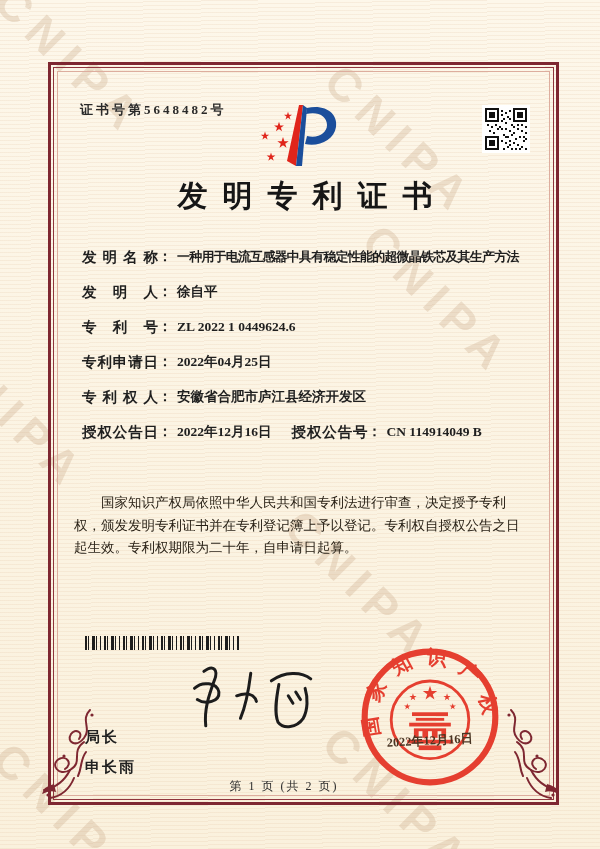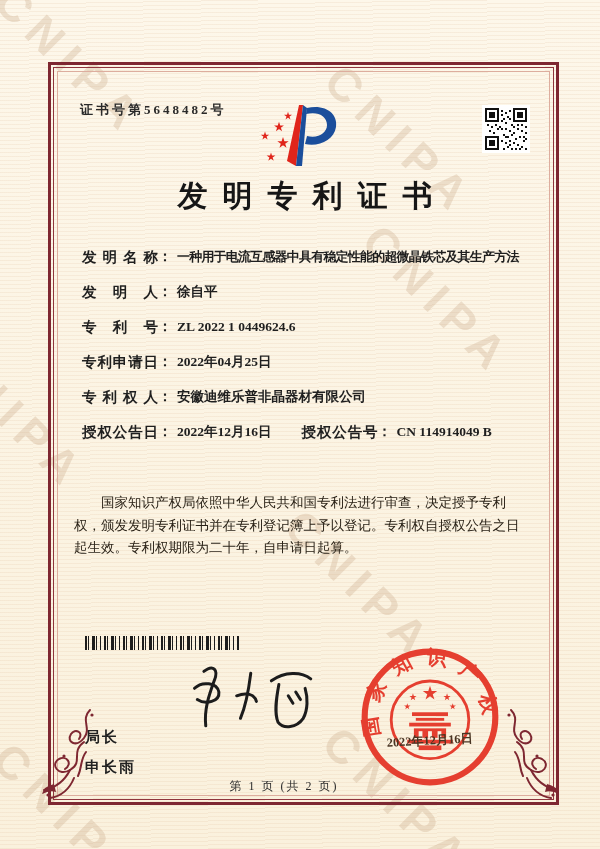--- a/index.html
+++ b/index.html
@@ -27,21 +27,21 @@
   .title{
     position:absolute;left:0;top:176px;width:600px;text-align:center;
     font-size:30px;font-weight:bold;letter-spacing:15px;padding-left:25px;box-sizing:border-box;color:#161616;
   }
   .fields{position:absolute;left:82px;top:246px;width:452px;}
   .frow{position:relative;height:22px;margin-bottom:13px;white-space:nowrap;font-size:14px;line-height:22px;}
   .flabel{display:inline-block;width:76px;text-align:justify;text-align-last:justify;font-weight:bold;font-size:14.5px;vertical-align:top;}
   .fcolon{font-weight:bold;margin-right:5px;}
   .fval{font-weight:bold;font-size:13.5px;}
   .val-tight{font-size:13px;letter-spacing:-0.8px;}
-  .pair2{margin-left:30px;}
+  .pair2{margin-left:20px;}
   .body-text{position:absolute;left:74px;top:492px;width:454px;font-size:13.5px;line-height:22.5px;color:#2a2217;}
   .body-text p{margin:0;text-indent:2em;}
   .barcode{
     position:absolute;left:85px;top:636px;width:154px;height:14px;
     background:repeating-linear-gradient(90deg,
       #1d1d1d 0 2px, transparent 2px 3px,
       #1d1d1d 3px 4px, transparent 4px 7px,
       #1d1d1d 7px 10px, transparent 10px 11px,
       #1d1d1d 11px 12px, transparent 12px 15px,
       #1d1d1d 15px 16px, transparent 16px 19px);
@@ -151,21 +151,21 @@
     <div class="frow">
       <span class="flabel">发明人</span><span class="fcolon">：</span><span class="fval">徐自平</span>
     </div>
     <div class="frow">
       <span class="flabel">专利号</span><span class="fcolon">：</span><span class="fval">ZL 2022 1 0449624.6</span>
     </div>
     <div class="frow">
       <span class="flabel">专利申请日</span><span class="fcolon">：</span><span class="fval">2022年04月25日</span>
     </div>
     <div class="frow">
-      <span class="flabel">专利权人</span><span class="fcolon">：</span><span class="fval">安徽迪维乐普非晶器材有限公司</span>
+      <span class="flabel">专利权人</span><span class="fcolon">：</span><span class="fval">安徽省合肥市庐江县经济开发区</span>
     </div>
     <div class="frow">
       <span class="flabel">授权公告日</span><span class="fcolon">：</span><span class="fval">2022年12月16日</span><span class="pair2 flabel">授权公告号</span><span class="fcolon">：</span><span class="fval">CN 114914049 B</span>
     </div>
   </div>
 
   <div class="body-text">
     <p>国家知识产权局依照中华人民共和国专利法进行审查，决定授予专利权，颁发发明专利证书并在专利登记簿上予以登记。专利权自授权公告之日起生效。专利权期限为二十年，自申请日起算。</p>
   </div>
 

